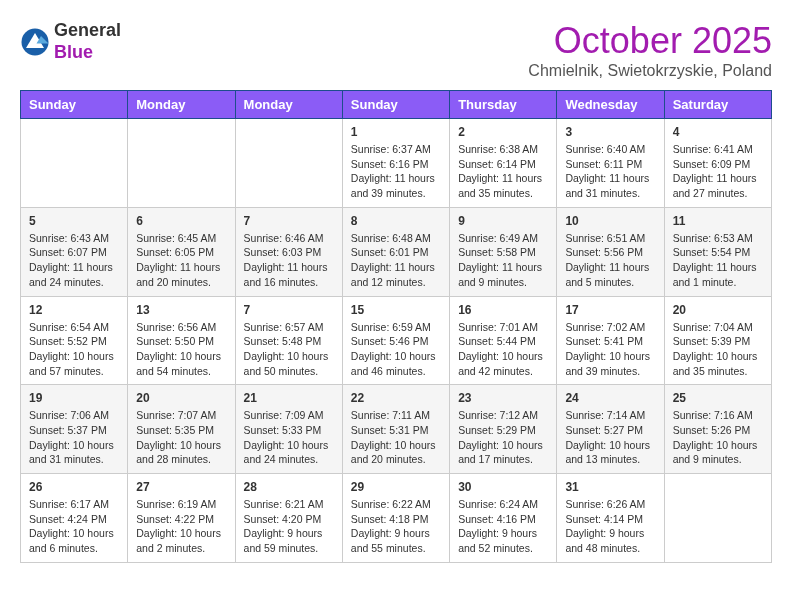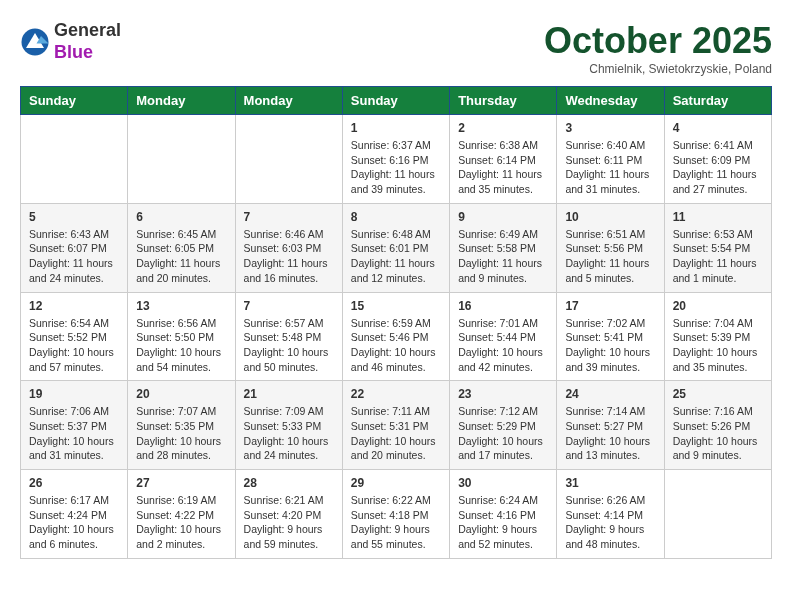--- a/index.html
+++ b/index.html
@@ -37,34 +37,34 @@
     .logo-icon {
       width: 30px;
       height: 30px;
       margin-right: 4px;
     }
     .title-section {
       text-align: right;
     }
     .month-title {
       font-size: 36px;
-      font-weight: bold;
-      color: #14532d;
+      font-weight: normal;
+      color: #a21caf;
     }
     .location {
-      font-size: 12px;
+      font-size: 16px;
       color: #555;
     }
     .calendar {
       width: 100%;
       border-collapse: collapse;
       border: 1px solid #ccc;
     }
     .calendar th {
-      background-color: #15803d;
+      background-color: #8b5cf6;
       color: #fff;
       text-align: left;
       padding: 6px 8px;
       font-size: 13px;
       font-weight: bold;
       border: 1px solid #1e4d8c;
     }
     .calendar td {
       vertical-align: top;
       padding: 6px 8px;

